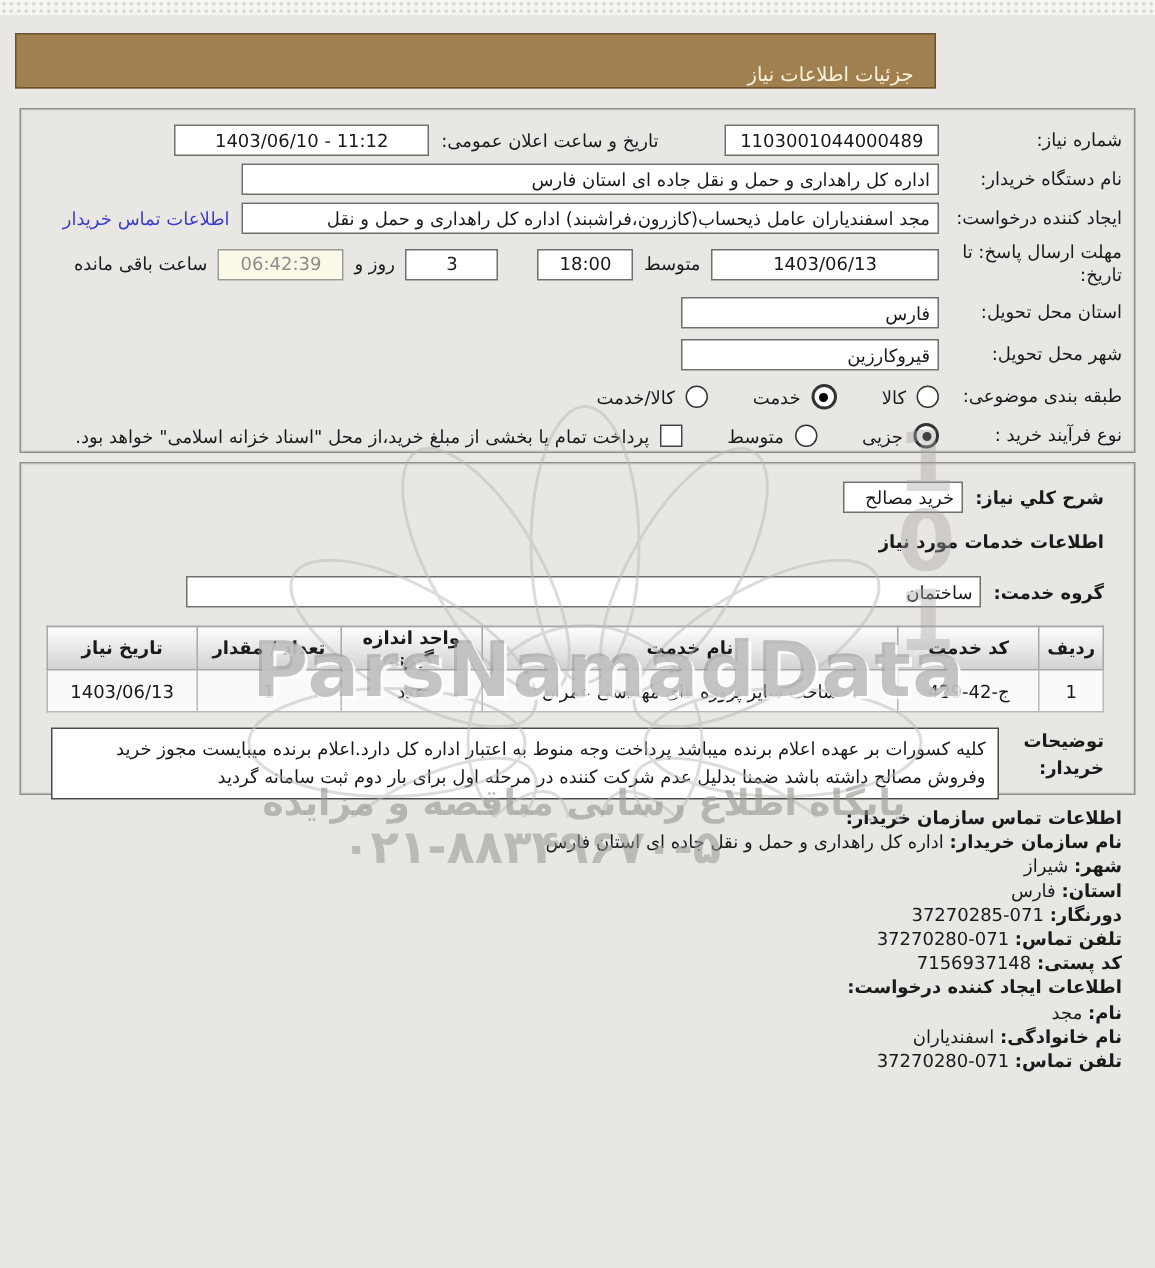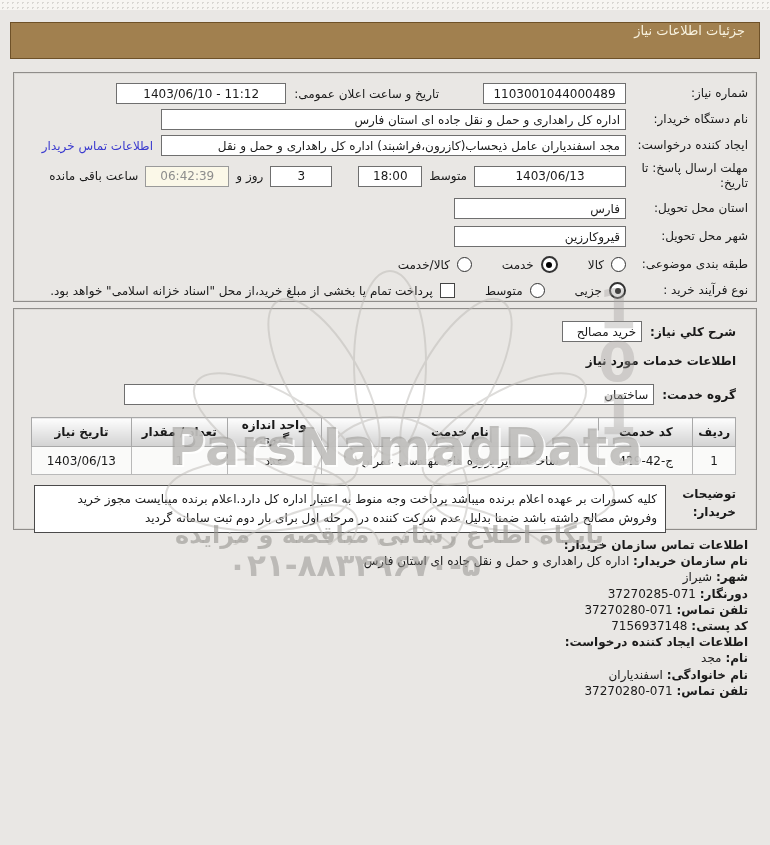--- a/index.html
+++ b/index.html
@@ -9,23 +9,23 @@
     font-family:"DejaVu Sans","Liberation Sans",sans-serif;
     font-size:12px;color:#1a1a1a;direction:rtl;
   }
   .top-strip{
     position:absolute;left:0;top:0;width:770px;height:10px;
     background-color:#f7f5f2;
     background-image:radial-gradient(#d9d7d3 1px, transparent 1px);
     background-size:5px 5px;
   }
   .title-bar{
-    position:absolute;left:10px;top:22px;width:750px;height:37px;
+    position:absolute;left:10px;top:22px;width:614px;height:37px;
     box-sizing:border-box;border:1px solid #6E5128;
-    display:flex;align-items:flex-start;padding:0 14px;
+    display:flex;align-items:flex-end;padding:0 14px;
     font-size:13px;color:#F8F2DF;
   }
   .panel{
     position:absolute;left:13px;width:744px;box-sizing:border-box;
     border:1px solid #8f8d8a;box-shadow:inset 0 0 0 1px #dcdad6;
   }
   .panel1{top:72px;height:230px;padding:10px 8px;}
   .panel2{top:308px;height:222px;padding:12px 20px;}
   .row{display:flex;align-items:center;margin-bottom:5px;}
   .lbl{width:122px;flex-shrink:0;text-align:start;line-height:1.25;}
@@ -245,20 +245,21 @@
       <span>کلیه کسورات بر عهده اعلام برنده میباشد پرداخت وجه منوط به اعتبار اداره کل دارد.اعلام برنده میبایست مجوز خرید وفروش مصالح داشته باشد ضمنا بدلیل عدم شرکت کننده در مرحله اول برای بار دوم ثبت سامانه گردید</span>
     </div>
   </div>
 
 </div>
 
 <div class="footer">
   <div><span class="fb">اطلاعات تماس سازمان خریدار:</span></div>
   <div><span class="fb">نام سازمان خریدار:</span> <span>اداره کل راهداری و حمل و نقل جاده ای استان فارس</span></div>
   <div><span class="fb">شهر:</span> <span>شیراز</span></div>
+  <div><span class="fb">استان:</span> <span>فارس</span></div>
   <div><span class="fb">دورنگار:</span> <span class="ltr">37270285-071</span></div>
   <div><span class="fb">تلفن تماس:</span> <span class="ltr">37270280-071</span></div>
   <div><span class="fb">کد پستی:</span> <span class="ltr">7156937148</span></div>
   <div><span class="fb">اطلاعات ایجاد کننده درخواست:</span></div>
   <div><span class="fb">نام:</span> <span>مجد</span></div>
   <div><span class="fb">نام خانوادگی:</span> <span>اسفندیاران</span></div>
   <div><span class="fb">تلفن تماس:</span> <span class="ltr">37270280-071</span></div>
 </div>
 
 <div class="wm">

